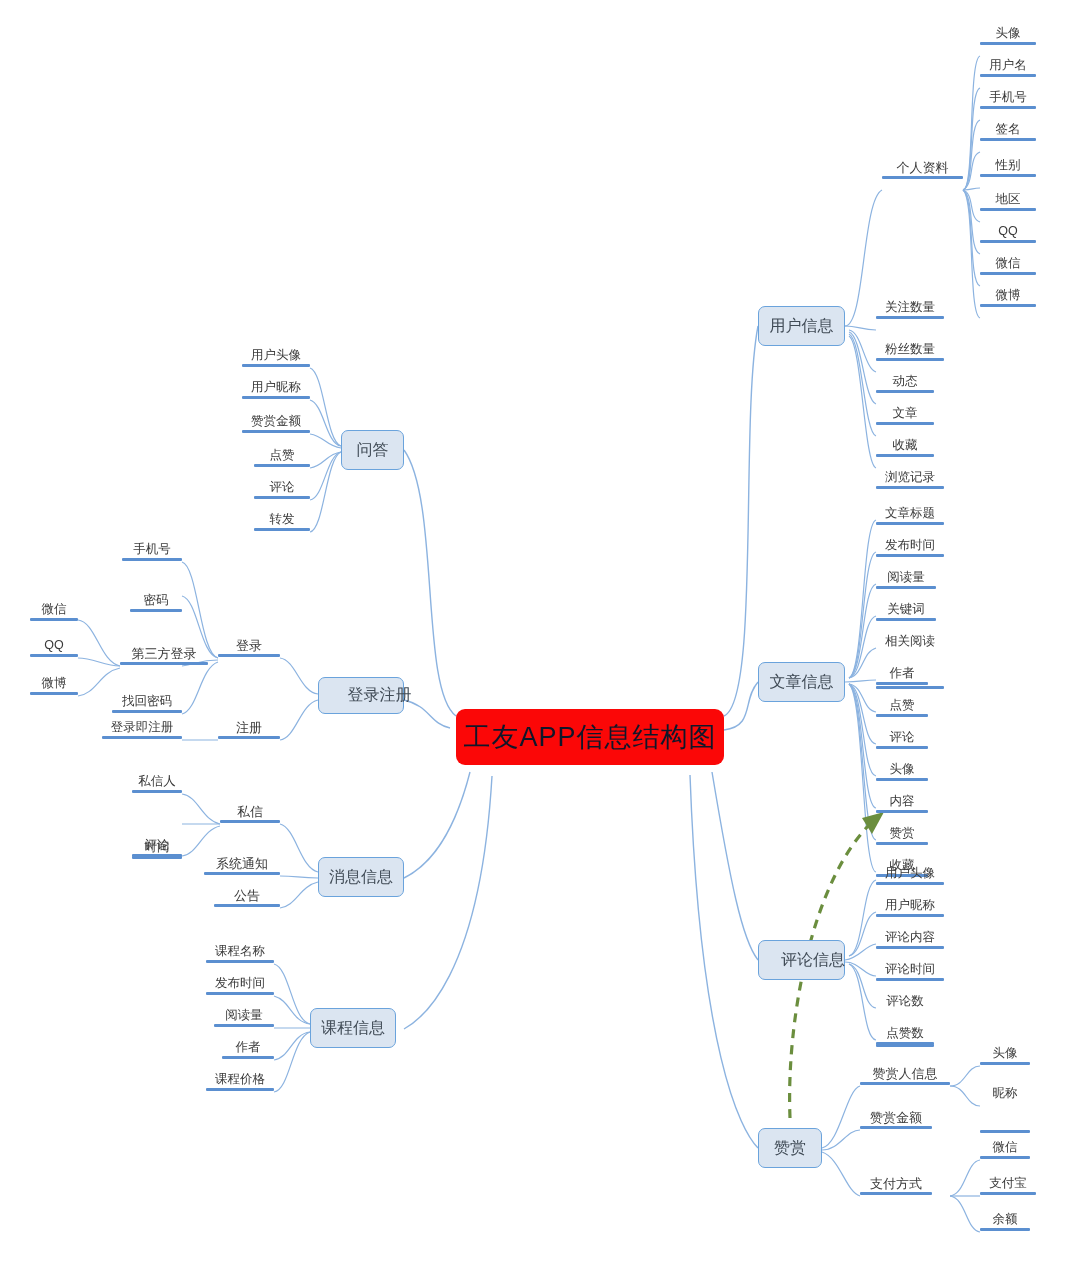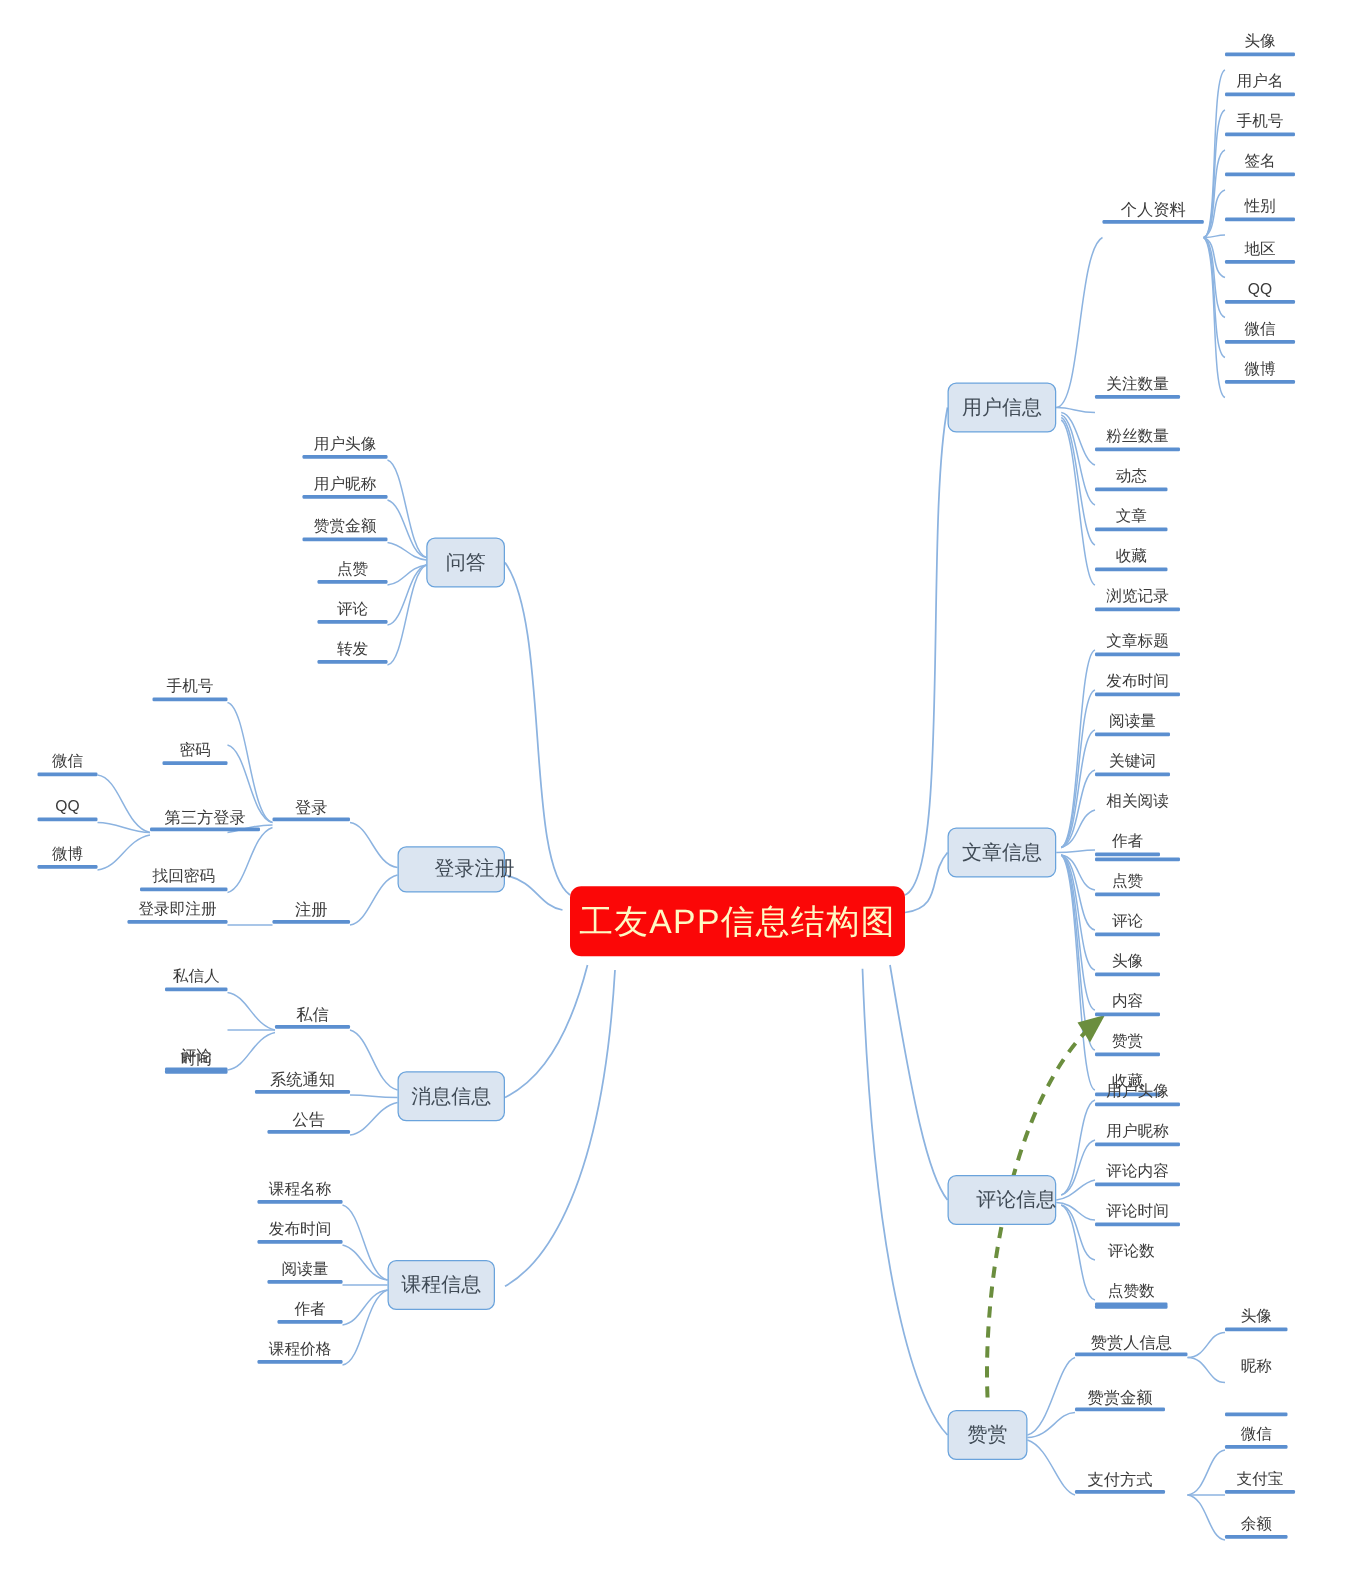--- a/index.html
+++ b/index.html
@@ -4,21 +4,21 @@
 <style>
   html,body{margin:0;padding:0;background:#ffffff;}
   body{width:1080px;height:1272px;overflow:hidden;
        font-family:"Liberation Sans","DejaVu Sans",sans-serif;}
   #stage{position:relative;width:1080px;height:1272px;background:#fff;}
   svg#wires{position:absolute;left:0;top:0;width:1080px;height:1272px;}
   .curve{fill:none;stroke:#8cb3e0;stroke-width:1.4;}
   .curve.thin{stroke-width:1.2;}
   .dashed{fill:none;stroke:#6b8e3e;stroke-width:3.2;stroke-dasharray:9 7;stroke-linecap:butt;}
   .node{position:absolute;box-sizing:border-box;}
-  .root{background:#fb0707;border-radius:9px;color:#fef9c3;
+  .root{background:#fb0707;border-radius:9px;color:#0f172a;
         display:flex;align-items:center;justify-content:center;
         font-size:27px;letter-spacing:1px;white-space:nowrap;}
   .branch{background:#dbe5f1;border:1.6px solid #6aa3dc;border-radius:7px;
           display:flex;align-items:center;justify-content:center;
           color:#404b56;font-size:16px;white-space:nowrap;}
   .leaf{display:flex;flex-direction:column;white-space:nowrap;}
   .leaf .txt{color:#3a3a3a;font-size:12.5px;line-height:15px;padding:0 2px 1px;}
   .leaf .bar{height:3px;background:#5b8fd0;border-radius:1px;}
   .leaf.mid .txt{font-size:13px;}
   .leaf.c .txt{text-align:center;align-self:center;}

